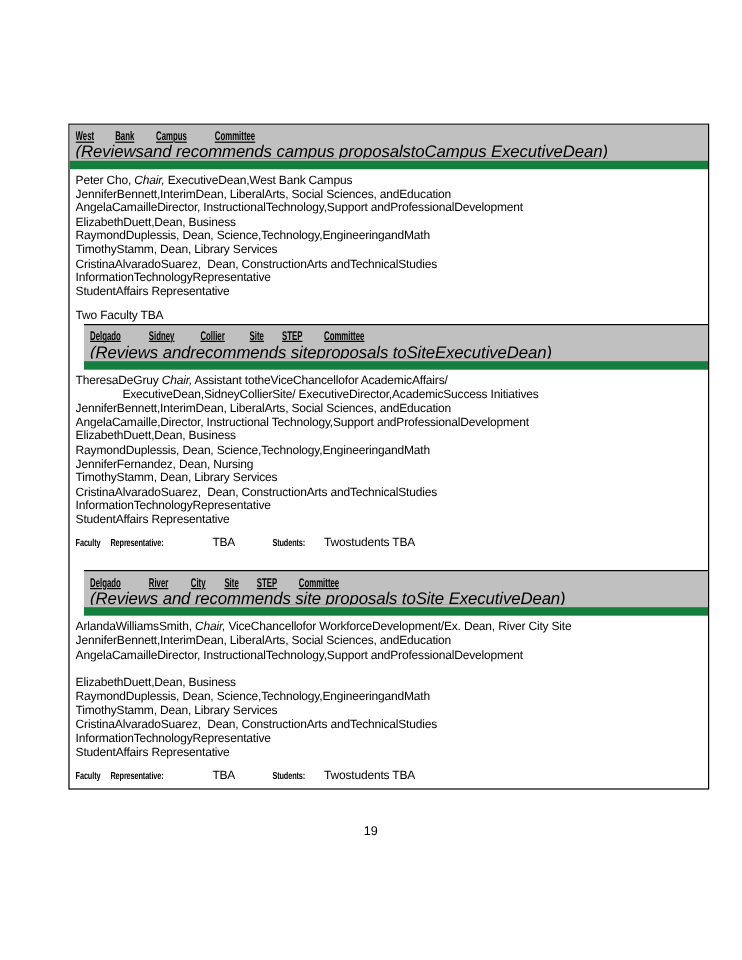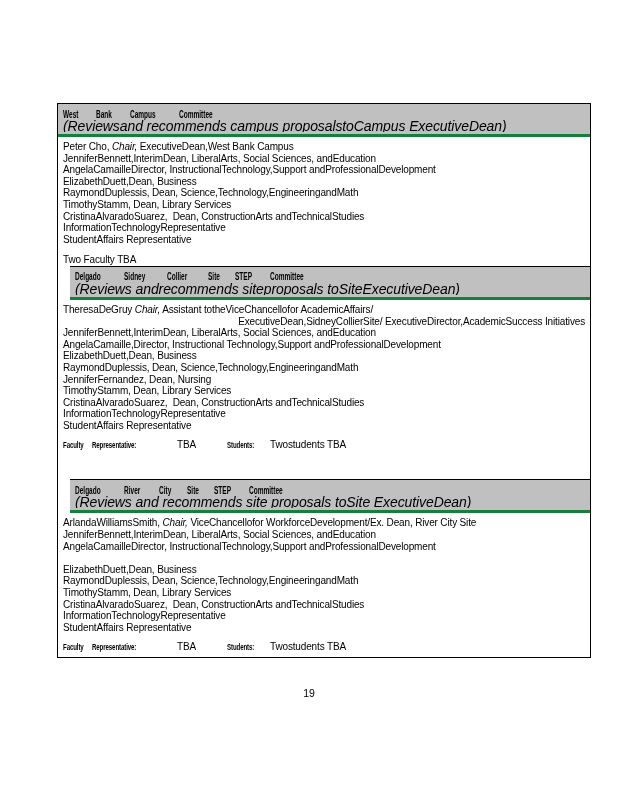--- a/index.html
+++ b/index.html
@@ -10,41 +10,42 @@
   }
   .page { position:relative; width:618px; height:800px; background:#fff; overflow:hidden; }
 
   .doc-table {
     position:absolute; left:57px; top:103px; width:534px;
     border:1px solid #000; box-sizing:border-box; background:#fff;
   }
 
   .sec-header {
     background:#c0c0c0;
-    border-bottom:3px solid #15803d;
+    border-bottom:7px solid #15803d;
     padding:3px 5px 2px 5px;
+    text-decoration:underline;
   }
   .sec:not(:first-child) .sec-header { border-top:1px solid #000;margin-left:12px; }
 
   .sec-title { display:flex; gap:8px; height:13px; align-items:center; overflow:hidden; }
   .cw {
     display:inline-block; font-weight:bold; font-size:10.5px; line-height:12px;
     transform:scaleX(0.62); transform-origin:0 50%; white-space:nowrap;
   }
   .sec-sub {
     font-size:14px; font-style:italic; line-height:12px; letter-spacing:-0.1px;
     white-space:nowrap; overflow:hidden;
   }
 
   .sec-body {
     padding:4px 5px 0 5px;
     font-size:10px; line-height:11.6px; letter-spacing:-0.15px;
   }
   .sec.s1 .sec-body { }
-  .sec.s2 .sec-body { padding-bottom:28px; }
+  .sec.s2 .sec-body { padding-bottom:16px; }
   .sec.s3 .sec-body { padding-bottom:4px; }
 
   .line { min-height:11.6px; white-space:nowrap; overflow:hidden; }
   .seg { display:inline-block; vertical-align:baseline; white-space:pre; overflow:visible; }
   .seg.italic { font-style:italic; }
   .faculty { margin-top:8px; white-space:nowrap; height:12px; }
   .faculty .seg.cond {
     font-weight:bold; font-size:8.5px;
     transform:scaleX(0.72); transform-origin:0 50%;
   }
@@ -89,21 +90,21 @@
             <span class="cw">Sidney</span>
             <span class="cw">Collier</span>
             <span class="cw">Site</span>
             <span class="cw">STEP</span>
             <span class="cw">Committee</span>
           </div>
           <div class="sec-sub">(Reviews andrecommends siteproposals toSiteExecutiveDean)</div>
         </div>
         <div class="sec-body">
           <div class="line"><span class="seg">TheresaDeGruy </span><span class="seg italic">Chair,</span><span class="seg"> Assistant totheViceChancellofor AcademicAffairs/</span></div>
-          <div class="line" style="padding-left: 39px; text-align: right;"><span class="seg">ExecutiveDean,SidneyCollierSite/ ExecutiveDirector,AcademicSuccess Initiatives</span></div>
+          <div class="line" style="padding-left: 39px;"><span class="seg">ExecutiveDean,SidneyCollierSite/ ExecutiveDirector,AcademicSuccess Initiatives</span></div>
           <div class="line"><span class="seg">JenniferBennett,InterimDean, LiberalArts, Social Sciences, andEducation</span></div>
           <div class="line"><span class="seg">AngelaCamaille,Director, Instructional Technology,Support andProfessionalDevelopment</span></div>
           <div class="line"><span class="seg">ElizabethDuett,Dean, Business</span></div>
           <div class="line"><span class="seg">RaymondDuplessis, Dean, Science,Technology,EngineeringandMath</span></div>
           <div class="line"><span class="seg">JenniferFernandez, Dean, Nursing</span></div>
           <div class="line"><span class="seg">TimothyStamm, Dean, Library Services</span></div>
           <div class="line"><span class="seg">CristinaAlvaradoSuarez,  Dean, ConstructionArts andTechnicalStudies</span></div>
           <div class="line"><span class="seg">InformationTechnologyRepresentative</span></div>
           <div class="line"><span class="seg">StudentAffairs Representative</span></div>
           <div class="faculty"><span class="seg cond" style="width: 29px;">Faculty</span><span class="seg cond" style="width: 85px;">Representative:</span><span class="seg" style="width: 50px;">TBA</span><span class="seg cond" style="width: 43px;">Students:</span><span class="seg">Twostudents TBA</span></div>

